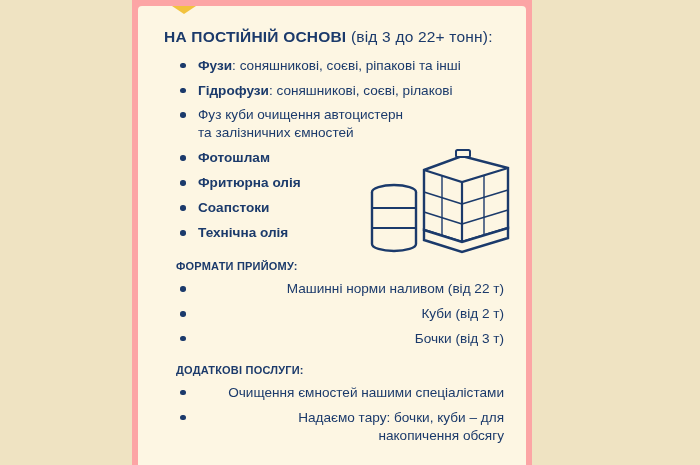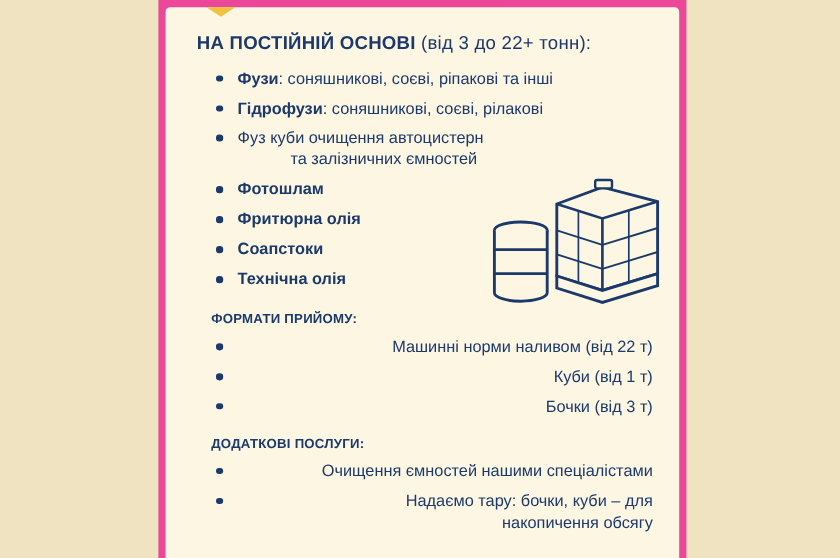--- a/index.html
+++ b/index.html
@@ -27,23 +27,23 @@
     background: #efe3c2;
   }
   .side-left { left: 0; width: 132px; }
   .side-right { right: 0; width: 128px; }
 
   
   .card {
     position: absolute;
     left: 132px;
     top: 0;
-    width: 440px;
-    height: 465px;
-    background: #ec4899;
+    width: 400px;
+    height: 465px;
+    background: #fca5a5;
     box-sizing: border-box;
     padding: 6px 6px 0 6px;
   }
   .card-inner {
     position: relative;
     width: 100%;
     height: 100%;
     background: #fdf6e3;
     border-radius: 4px 4px 0 0;
     box-sizing: border-box;
@@ -100,21 +100,20 @@
     height: 5.5px;
     border-radius: 50%;
     background: #1b3a6b;
   }
   ul.bullets > li b {
     font-weight: bold;
   }
   .line2 {
     display: block;
     padding-left: 0;
-    margin-left: 44px;
   }
   .tight li { margin-bottom: 5px; text-align: right; }
 
   
   .illustration {
     position: absolute;
     right: 16px;
     top: 142px;
     width: 148px;
     height: 118px;
@@ -195,21 +194,21 @@
         </g>
       </svg>
 
       <div class="formats">
         <h3 class="sub-title">ФОРМАТИ ПРИЙОМУ:</h3>
         <ul class="bullets tight">
           <li>
             <span>Машинні норми наливом (від 22 т)</span>
           </li>
           <li>
-            <span>Куби (від 1 т)</span>
+            <span>Куби (від 2 т)</span>
           </li>
           <li>
             <span>Бочки (від 3 т)</span>
           </li>
         </ul>
       </div>
 
       <div class="extra">
         <h3 class="sub-title">ДОДАТКОВІ ПОСЛУГИ:</h3>
         <ul class="bullets tight">

